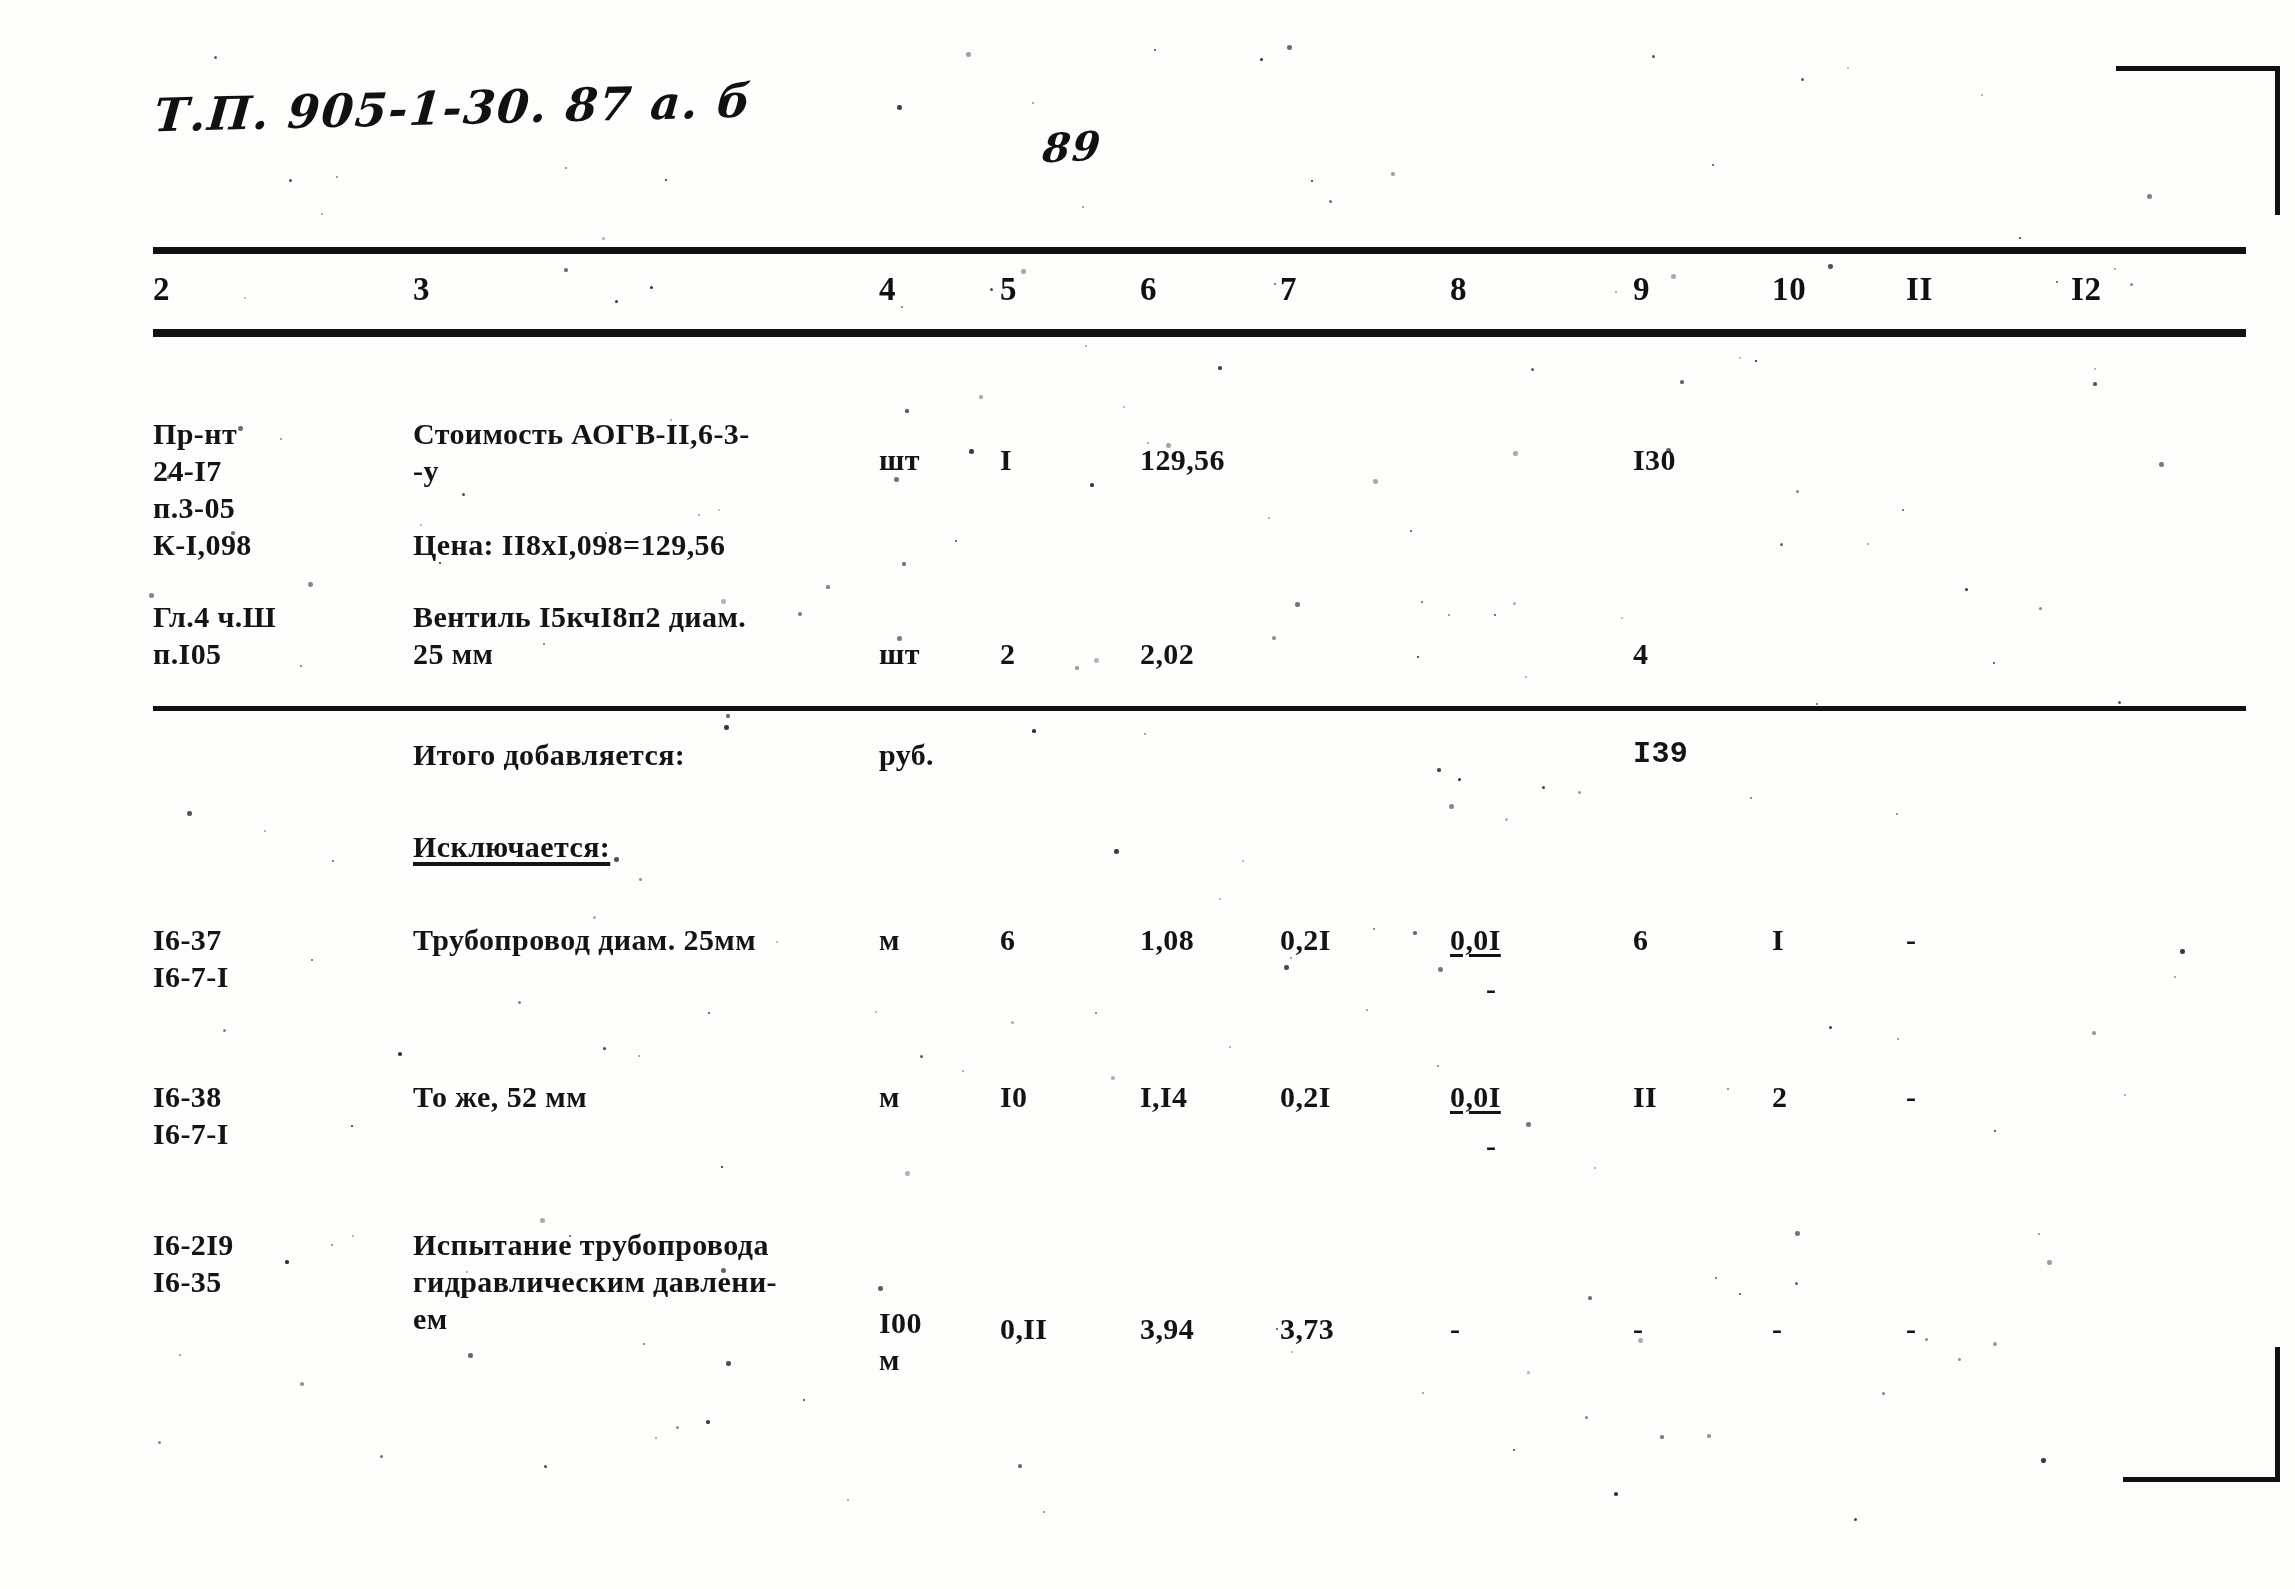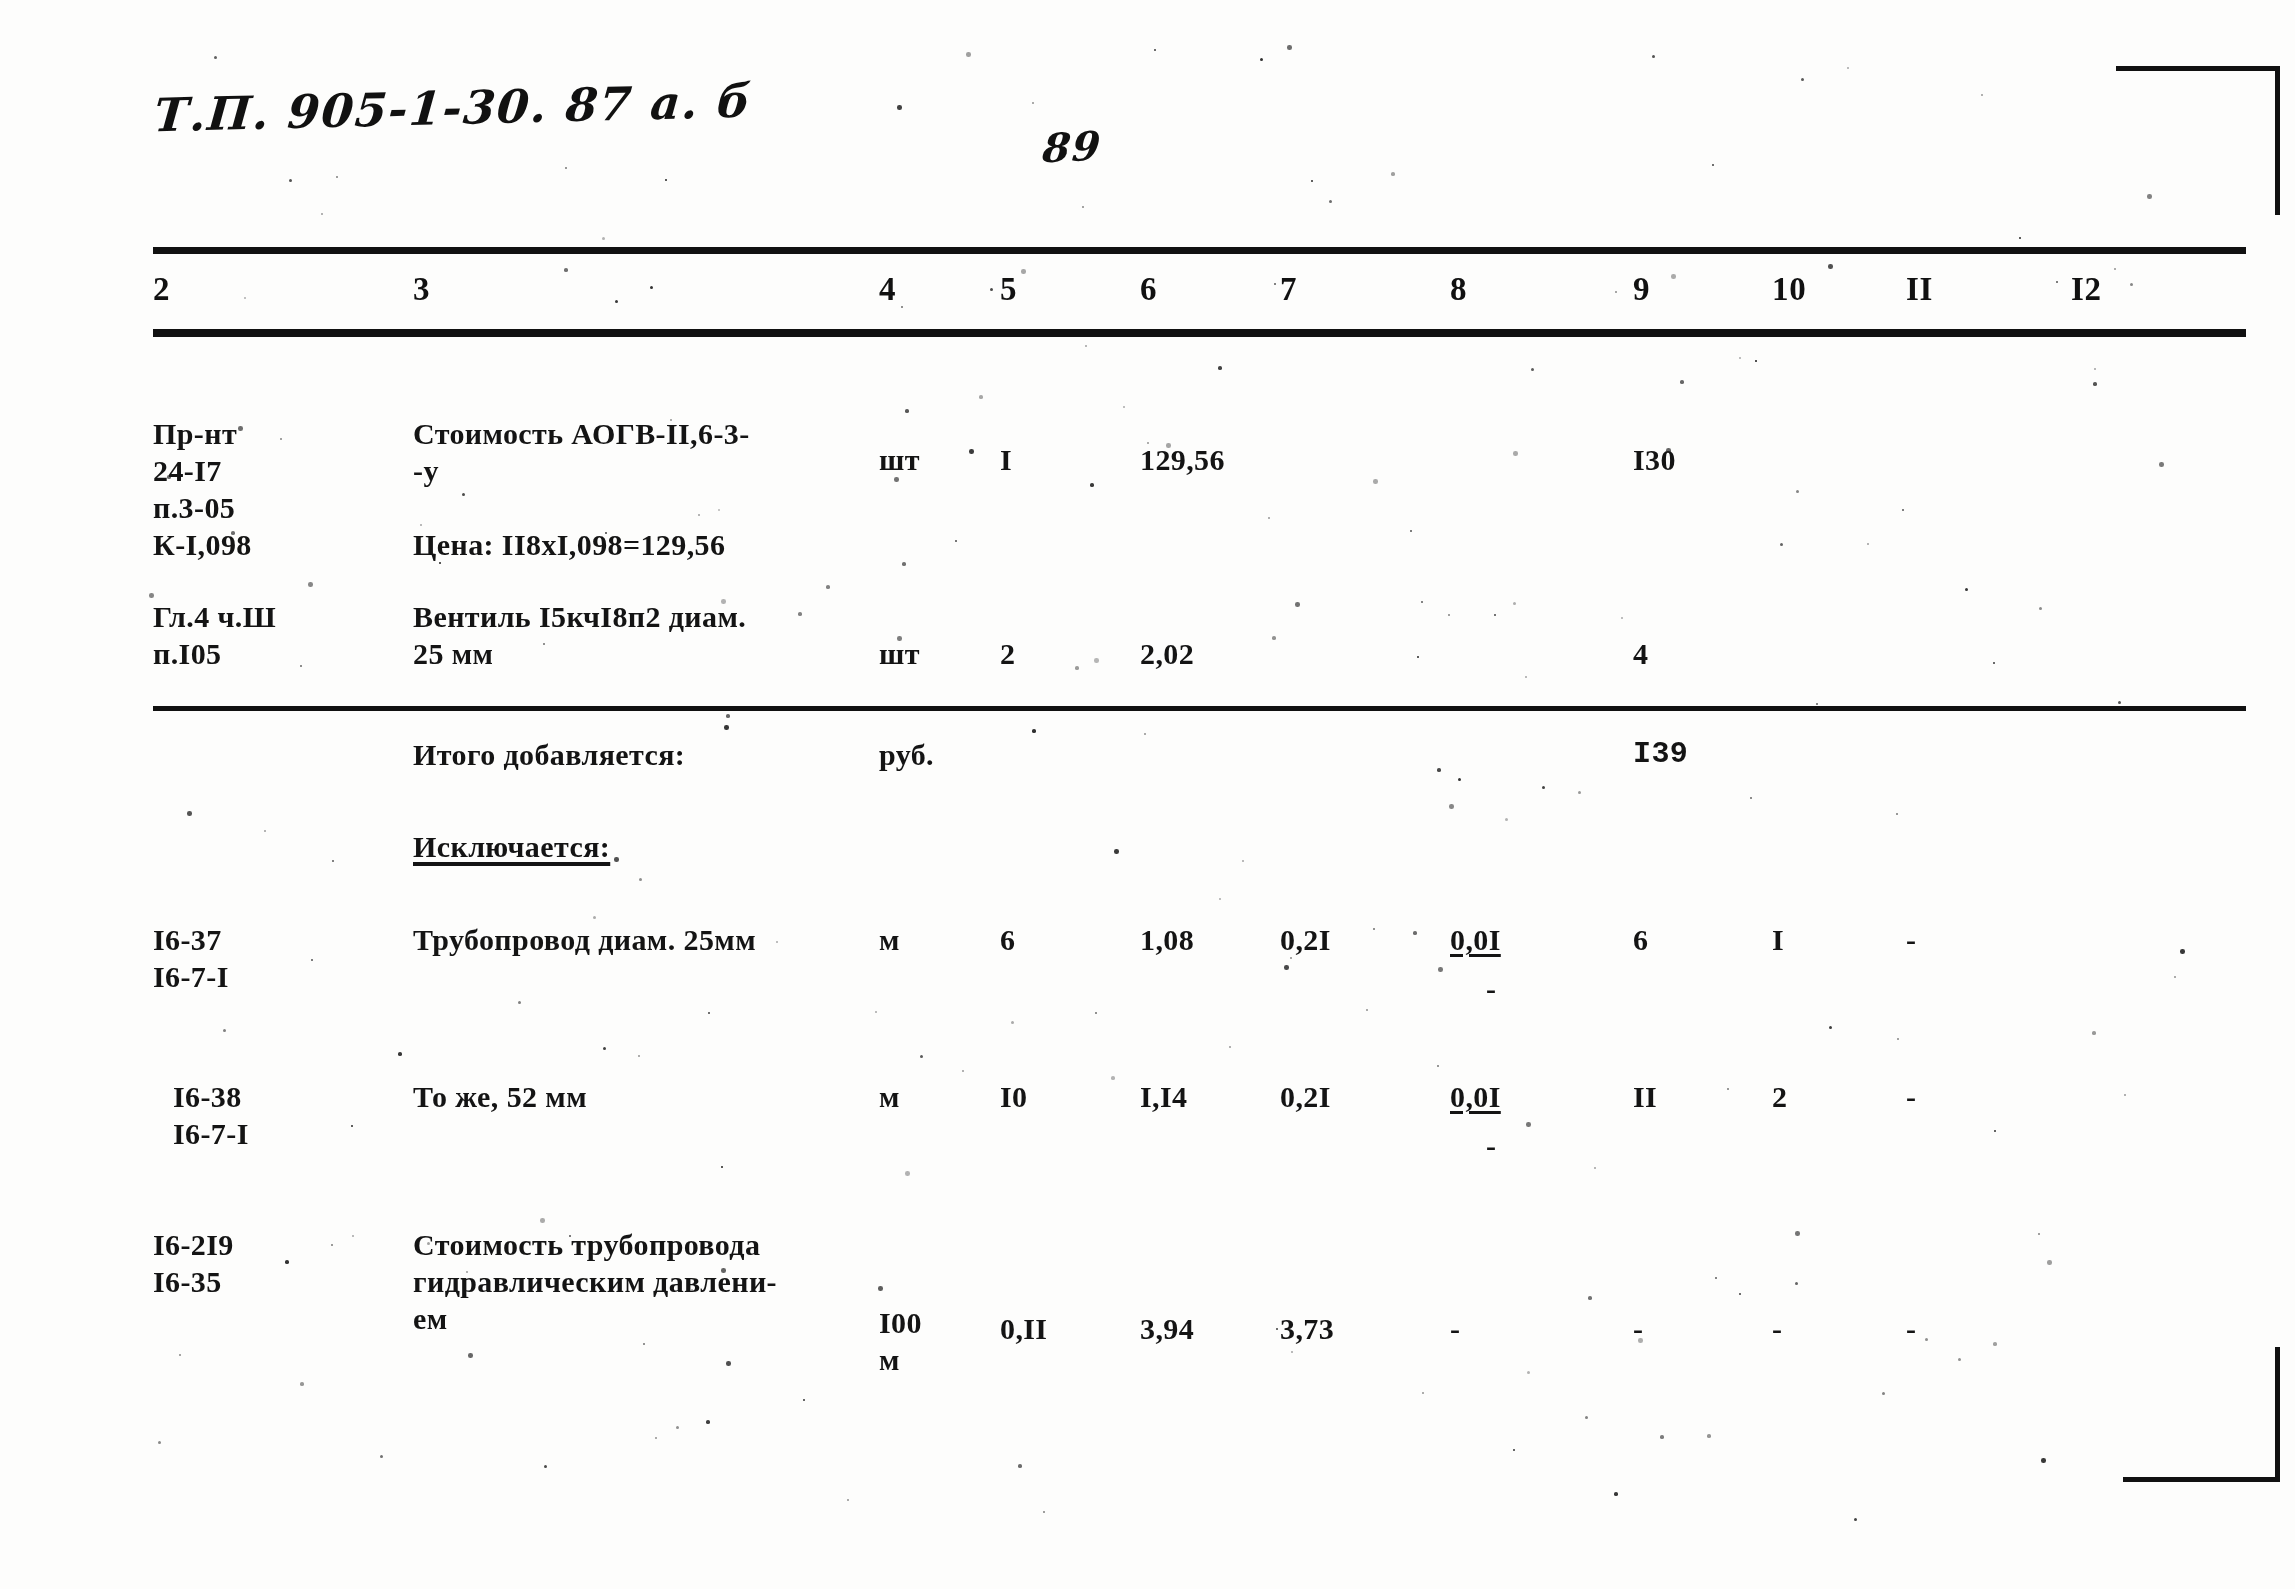--- a/index.html
+++ b/index.html
@@ -207,37 +207,37 @@
         <div class="cell" style="left: 1000px; top: 0px;">6</div>
         <div class="cell" style="left: 1140px; top: 0px;">1,08</div>
         <div class="cell" style="left: 1280px; top: 0px;">0,2I</div>
         <div class="cell udl" style="left: 1450px; top: 0px;">0,0I</div>
         <div class="cell" style="left: 1633px; top: 0px;">6</div>
         <div class="cell" style="left: 1772px; top: 0px;">I</div>
         <div class="cell" style="left: 1906px; top: 0px;">-</div>
         <div class="dash-below" style="left: 1486px; top: 51px;">-</div>
       </div>
       <div class="row" style="top: 1078px;">
-        <div class="cell" style="left: 153px; top: 0px; margin-left: 20px;">I6-38
+        <div class="cell" style="left: 153px; top: 0px;">I6-38
 I6-7-I</div>
         <div class="cell" style="left: 413px; top: 0px;">То же, 52 мм</div>
         <div class="cell" style="left: 879px; top: 0px;">м</div>
         <div class="cell" style="left: 1000px; top: 0px;">I0</div>
         <div class="cell" style="left: 1140px; top: 0px;">I,I4</div>
         <div class="cell" style="left: 1280px; top: 0px;">0,2I</div>
         <div class="cell udl" style="left: 1450px; top: 0px;">0,0I</div>
         <div class="cell" style="left: 1633px; top: 0px;">II</div>
         <div class="cell" style="left: 1772px; top: 0px;">2</div>
         <div class="cell" style="left: 1906px; top: 0px;">-</div>
         <div class="dash-below" style="left: 1486px; top: 51px;">-</div>
       </div>
       <div class="row" style="top: 1226px;">
         <div class="cell" style="left: 153px; top: 0px;">I6-2I9
 I6-35</div>
-        <div class="cell" style="left: 413px; top: 0px;">Стоимость трубопровода
+        <div class="cell" style="left: 413px; top: 0px;">Испытание трубопровода
 гидравлическим давлени-
 ем</div>
         <div class="cell" style="left: 879px; top: 78px;">I00
 м</div>
         <div class="cell" style="left: 1000px; top: 84px;">0,II</div>
         <div class="cell" style="left: 1140px; top: 84px; font-family: Liberation Serif, serif;">3,94</div>
         <div class="cell" style="left: 1280px; top: 84px;">3,73</div>
         <div class="cell" style="left: 1450px; top: 84px;">-</div>
         <div class="cell" style="left: 1633px; top: 84px;">-</div>
         <div class="cell" style="left: 1772px; top: 84px;">-</div>

